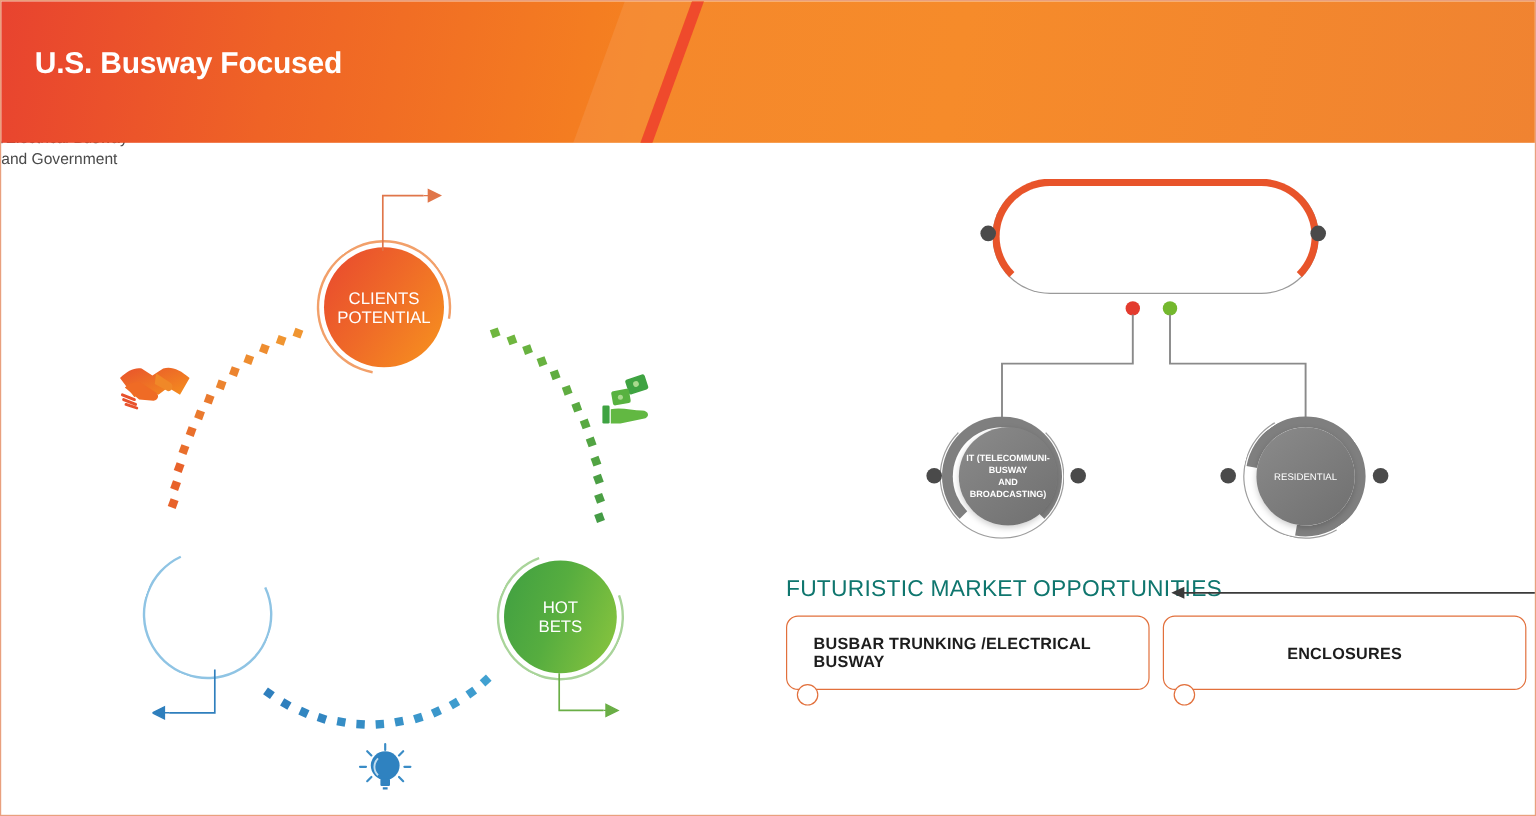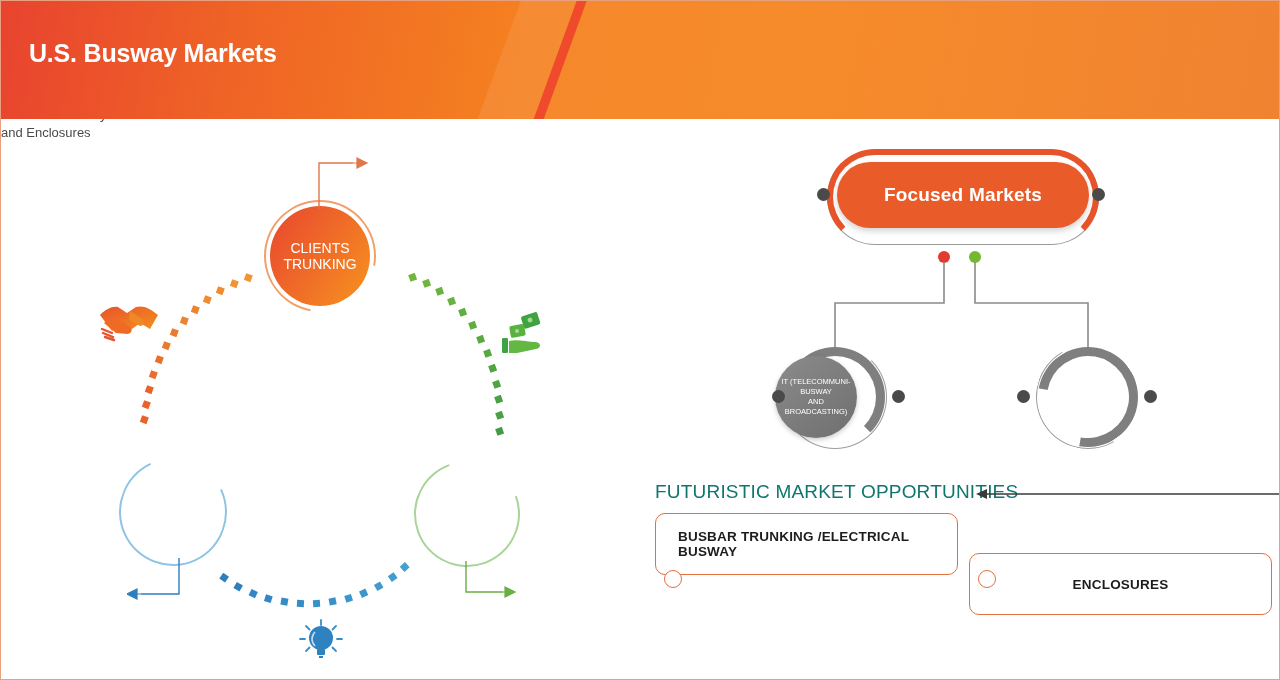--- a/index.html
+++ b/index.html
@@ -127,21 +127,21 @@
   #dot-green { left: 968px; top: 250px; background: #74b82e; }
 
   
   .gray-circle {
     position: absolute; border-radius: 50%;
     background: linear-gradient(140deg, #8b8b8b 0%, #7d7d7d 50%, #6f6f6f 100%);
     display: flex; align-items: center; justify-content: center;
     color: #ffffff; text-align: center;
     box-shadow: 0 2px 5px rgba(0,0,0,0.2);
   }
-  #circle-it { left: 774px; top: 355px; width: 82px; height: 82px; font-size: 7.5px; line-height: 10px; }
+  #circle-it { left: 798px; top: 355px; width: 82px; height: 82px; font-size: 7.5px; line-height: 10px; font-weight: bold; }
   #circle-residential { left: 1046px; top: 355px; width: 82px; height: 82px; font-size: 8px; }
 
   .gray-arc-thick {
     position: absolute; border-radius: 50%; border: 9px solid transparent;
   }
   #arc-it {
     left: 784px; top: 346px; width: 100px; height: 100px;
     border-top-color: #7f7f7f; border-left-color: #7f7f7f; border-right-color: #7f7f7f;
   }
   #arc-res {
@@ -173,38 +173,38 @@
   }
   .opp-box {
     position: absolute; border: 1.6px solid #e2703c; border-radius: 10px;
     display: flex; align-items: center; background: #ffffff;
   }
   .opp-box span {
     font-size: 13.5px; font-weight: bold; color: #1d1d1d; letter-spacing: 0.2px;
   }
   #opp-box-1 { left: 654px; top: 512px; width: 303px; height: 62px; padding-left: 5px; }
   #opp-box-1 span { padding-left: 17px; }
-  #opp-box-2 { left: 968px; top: 512px; width: 303px; height: 62px; justify-content: center; margin-top: 40px; }
+  #opp-box-2 { left: 968px; top: 512px; width: 303px; height: 62px; justify-content: center; }
   .opp-circle {
     position: absolute; width: 18px; height: 18px; border-radius: 50%;
     border: 1.8px solid #e2703c; background: #ffffff;
   }
   #opp-circle-1 { left: 663px; top: 569px; }
   #opp-circle-2 { left: 977px; top: 569px; }
 </style>
 </head>
 <body>
 
 <div id="slide">
 
   <div id="header">
     <div class="hdr-stripe" id="hdr-stripe-a"></div>
     <div class="hdr-stripe" id="hdr-stripe-b"></div>
     <div class="hdr-stripe" id="hdr-stripe-c"></div>
-    <div id="header-title">U.S. Busway Markets</div>
+    <div id="header-title">U.S. Busway Focused</div>
   </div>
 
   <svg width="560" height="560" style="position:absolute;left:60px;top:190px;">
 
     <g transform="translate(0,0)">
       <rect x="80" y="225" width="7" height="7" fill="#e8622a" transform="rotate(20 83 228)"></rect>
       <rect x="82" y="210" width="7" height="7" fill="#e8622a" transform="rotate(20 85 213)"></rect>
       <rect x="85" y="195" width="7" height="7" fill="#e8622a" transform="rotate(20 88 198)"></rect>
       <rect x="89" y="180" width="7" height="7" fill="#e96f2c" transform="rotate(20 92 183)"></rect>
       <rect x="95" y="165" width="7" height="7" fill="#e96f2c" transform="rotate(20 98 168)"></rect>
@@ -248,21 +248,21 @@
       <rect x="314" y="392" width="7" height="7" fill="#3e9cce" transform="rotate(-30 317 395)"></rect>
       <rect x="328" y="383" width="7" height="7" fill="#3e9cce" transform="rotate(-35 331 386)"></rect>
       <rect x="340" y="373" width="7" height="7" fill="#41a1d1" transform="rotate(-42 343 376)"></rect>
     </g>
   </svg>
 
   <div class="node-ring" id="clients-potential-ring"></div>
   <div class="node-circle" id="clients-potential">
     <div>
       <div>CLIENTS</div>
-      <div>TRUNKING</div>
+      <div>POTENTIAL</div>
     </div>
   </div>
 
   <svg width="160" height="70" style="position:absolute;left:310px;top:150px;">
     <path d="M8,58 L8,12 L42,12" stroke="#e0764a" stroke-width="1.4" fill="none"></path>
     <path d="M42,12 L52,12 M46,7 L56,12 L46,17 Z" stroke="#e0764a" stroke-width="1.2" fill="#e0764a"></path>
   </svg>
   <div id="label-hardware">Hardware and Service</div>
 
   <div class="node-ring" id="client-focus-ring"></div>
@@ -272,29 +272,35 @@
     <path d="M14,38 L4,38 M10,33 L0,38 L10,43 Z" stroke="#2f7fbd" stroke-width="1.2" fill="#2f7fbd"></path>
   </svg>
   <div id="label-it-residential">
     <div>IT (Telecommu-</div>
     <div>nication and</div>
     <div>Broadcasting)</div>
     <div>and Residential</div>
   </div>
 
   <div class="node-ring" id="hot-bets-ring"></div>
+  <div class="node-circle" id="hot-bets">
+    <div>
+      <div>HOT</div>
+      <div>BETS</div>
+    </div>
+  </div>
 
   <svg width="80" height="70" style="position:absolute;left:458px;top:558px;">
     <path d="M7,2 L7,33 L44,33" stroke="#6aae46" stroke-width="1.4" fill="none"></path>
     <path d="M44,33 L52,33 M46,28 L56,33 L46,38 Z" stroke="#6aae46" stroke-width="1.2" fill="#6aae46"></path>
   </svg>
   <div id="label-busbar">
     <div>Busbar Trunking</div>
     <div>/Electrical Busway</div>
-    <div>and  Enclosures</div>
+    <div>and  Government</div>
   </div>
 
   <svg class="icon-abs" style="left:95px;top:292px;" width="68" height="56" viewBox="0 0 68 56">
     <defs>
       <linearGradient id="gHand" x1="0" y1="0" x2="1" y2="1">
         <stop offset="0%" stop-color="#e8522c"></stop>
           <stop offset="100%" stop-color="#f5921e"></stop>
       </linearGradient>
     </defs>
     <path d="M4,22 C10,16 16,13 22,14 L31,20 L40,14 C47,12 54,15 62,22 L54,36 L44,30 L36,36 L26,31 L16,38 Z" fill="url(#gHand)"></path>
@@ -323,23 +329,20 @@
         <path d="M39,8 l-3.5,3.5"></path>
       <path d="M3,21 h5"></path>
         <path d="M45,21 h-5"></path>
       <path d="M9,33 l3.5,-3.5"></path>
         <path d="M39,33 l-3.5,-3.5"></path>
     </g>
   </svg>
 
   <div id="fm-arc-bottom"></div>
   <div id="fm-arc-top"></div>
-  <div id="focused-markets">
-    <span>Focused Markets</span>
-  </div>
   <div class="node-dot" id="fm-dot-left"></div>
   <div class="node-dot" id="fm-dot-right"></div>
 
   <div class="mini-dot" id="dot-red"></div>
   <div class="mini-dot" id="dot-green"></div>
   <svg width="340" height="120" style="position:absolute;left:800px;top:255px;">
     <path d="M143,6 L143,47 L34,47 L34,100" stroke="#8a8a8a" stroke-width="1.6" fill="none"></path>
     <path d="M174,6 L174,47 L287,47 L287,100" stroke="#8a8a8a" stroke-width="1.6" fill="none"></path>
   </svg>
 
@@ -351,20 +354,23 @@
       <div>BUSWAY</div>
       <div>AND</div>
       <div>BROADCASTING)</div>
     </div>
   </div>
   <div class="node-dot" id="it-dot-left"></div>
   <div class="node-dot" id="it-dot-right"></div>
 
   <div class="gray-arc-thin" id="arc-res-thin"></div>
   <div class="gray-arc-thick" id="arc-res"></div>
+  <div class="gray-circle" id="circle-residential">
+    <span>RESIDENTIAL</span>
+  </div>
   <div class="node-dot" id="res-dot-left"></div>
   <div class="node-dot" id="res-dot-right"></div>
 
   <div id="futuristic-title">FUTURISTIC MARKET OPPORTUNITIES</div>
   <svg width="305" height="24" style="position:absolute;left:975px;top:482px;">
     <path d="M10,11 L305,11" stroke="#3a3a3a" stroke-width="1.5" fill="none"></path>
     <path d="M0,11 L11,6 L11,16 Z" fill="#3a3a3a"></path>
   </svg>
 
   <div class="opp-box" id="opp-box-1">

